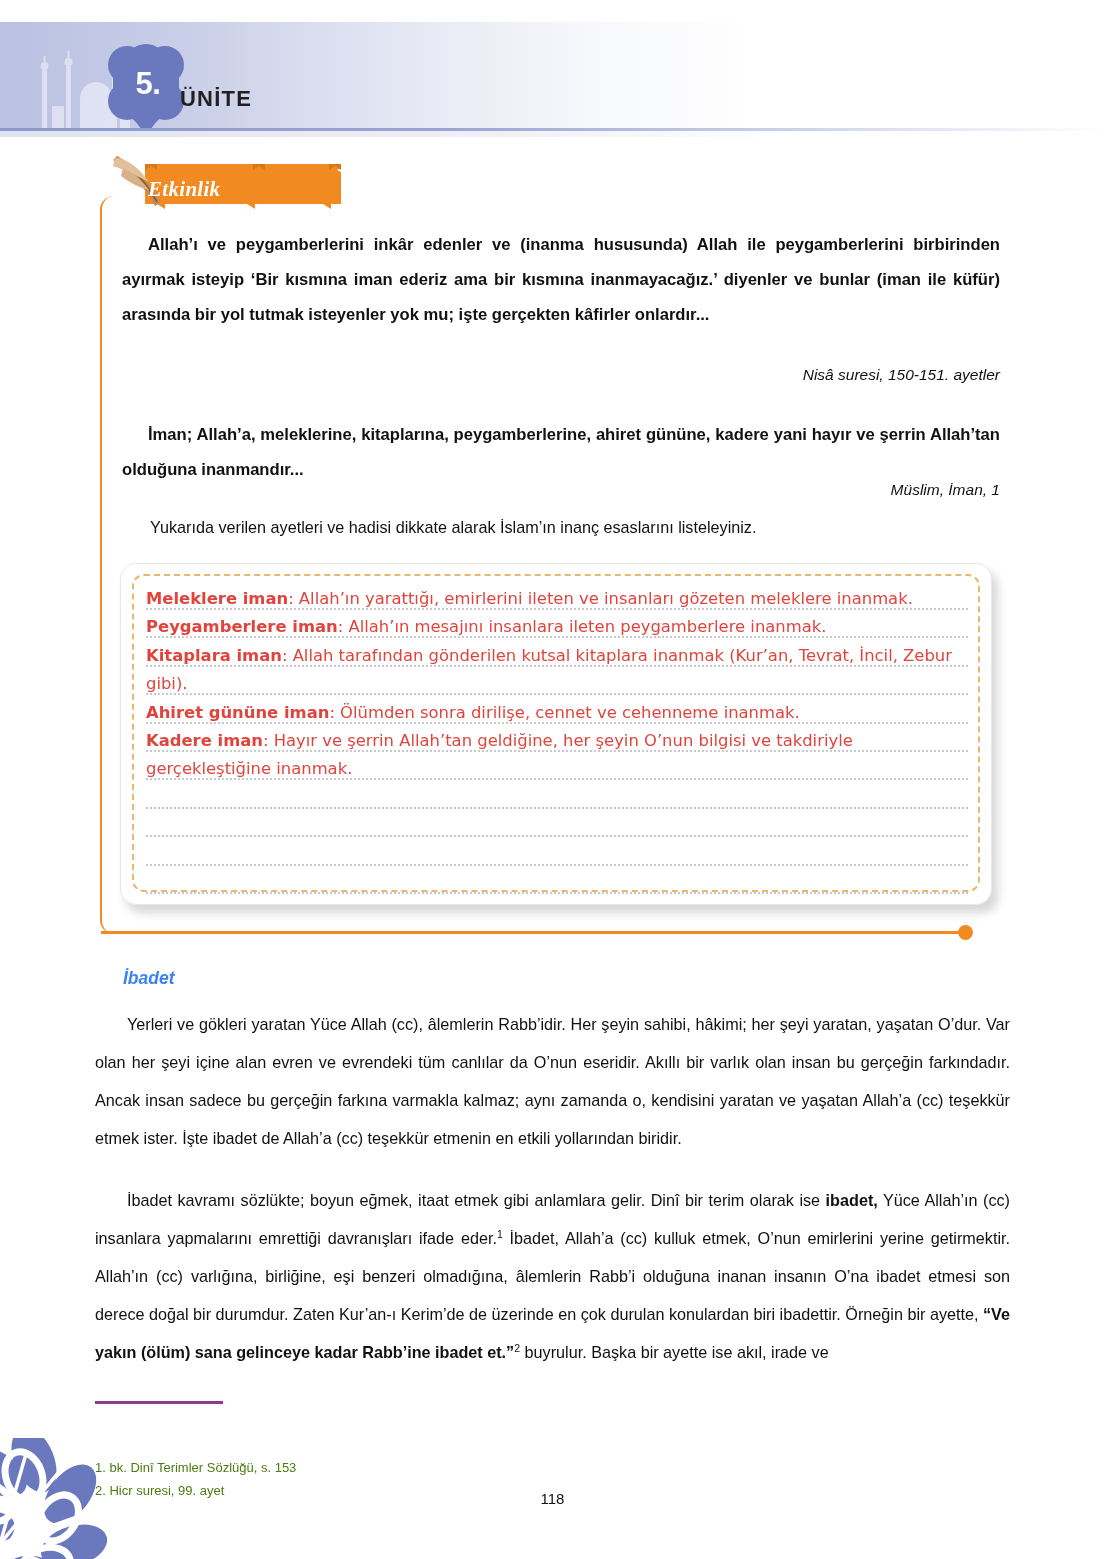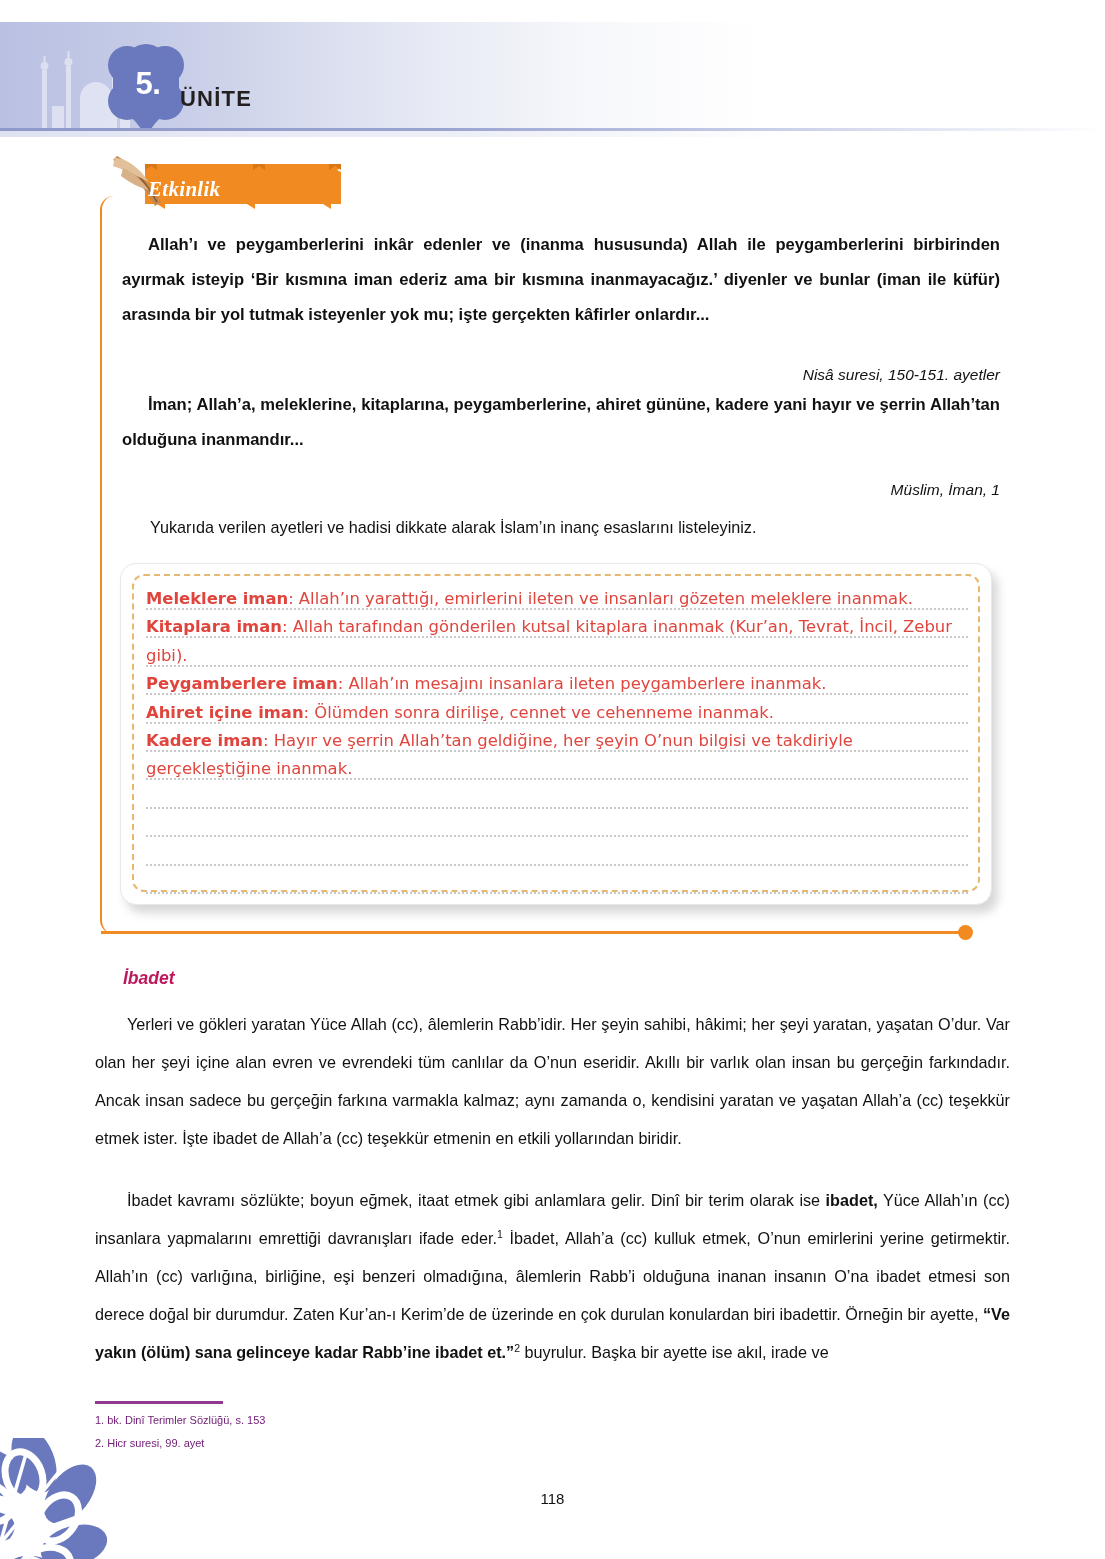--- a/index.html
+++ b/index.html
@@ -109,21 +109,21 @@
     left: 122px;
     width: 878px;
     font-size: 16.6px;
     font-weight: bold;
     line-height: 35px;
     color: #111111;
     text-align: justify;
     text-indent: 26px;
   }
   .verse-1 { top: 227px; }
-  .verse-2 { top: 387px; }
+  .verse-2 { top: 417px; }
   .source {
     position: absolute;
     width: 878px;
     left: 122px;
     text-align: right;
     font-size: 15.5px;
     font-style: italic;
     color: #111111;
     font-family: "Liberation Sans", sans-serif;
   }
@@ -189,21 +189,21 @@
   .answer-text .item { display: block; }
   .answer-text b { font-weight: bold; }
 
   
   .section-heading {
     position: absolute;
     left: 123px; top: 968px;
     font-size: 17.5px;
     font-weight: bold;
     font-style: italic;
-    color: #be185d;
+    color: #3b82f6;
     font-family: "Liberation Sans", sans-serif;
   }
   .body-par {
     position: absolute;
     left: 95px;
     width: 915px;
     font-size: 16.2px;
     line-height: 38px;
     color: #111111;
     text-align: justify;
@@ -216,24 +216,24 @@
 
   
   .footnote-rule {
     position: absolute;
     left: 95px; top: 1401px;
     width: 128px; height: 2.5px;
     background: #8e3b8e;
   }
   .footnotes {
     position: absolute;
-    left: 95px; top: 1409px;
-    font-size: 11px;
+    left: 95px; top: 1456px;
+    font-size: 13px;
     line-height: 23px;
-    color: #701a75;
+    color: #4d7c0f;
   }
   .footnotes span { display: block; }
 
   .page-number {
     position: absolute;
     left: 0; top: 1490px;
     width: 1105px;
     text-align: center;
     font-size: 15px;
     color: #111111;
@@ -319,23 +319,23 @@
     <div class="rule-line" style="top: 135.6px;"></div>
     <div class="rule-line" style="top: 164px;"></div>
     <div class="rule-line" style="top: 192.4px;"></div>
     <div class="rule-line" style="top: 220.8px;"></div>
     <div class="rule-line" style="top: 249.2px;"></div>
     <div class="rule-line" style="top: 277.6px;"></div>
     <div class="rule-line" style="top: 306px;"></div>
   </div>
 <div class="answer-text" id="answer-text">
     <span class="item"><b>Meleklere iman</b>: Allah’ın yarattığı, emirlerini ileten ve insanları gözeten meleklere inanmak.</span>
+    <span class="item"><b>Peygamberlere iman</b>: Allah’ın mesajını insanlara ileten peygamberlere inanmak.</span>
     <span class="item"><b>Kitaplara iman</b>: Allah tarafından gönderilen kutsal kitaplara inanmak (Kur’an, Tevrat, İncil, Zebur gibi).</span>
-    <span class="item"><b>Peygamberlere iman</b>: Allah’ın mesajını insanlara ileten peygamberlere inanmak.</span>
-    <span class="item"><b>Ahiret içine iman</b>: Ölümden sonra dirilişe, cennet ve cehenneme inanmak.</span>
+    <span class="item"><b>Ahiret gününe iman</b>: Ölümden sonra dirilişe, cennet ve cehenneme inanmak.</span>
     <span class="item"><b>Kadere iman</b>: Hayır ve şerrin Allah’tan geldiğine, her şeyin O’nun bilgisi ve takdiriyle gerçekleştiğine inanmak.</span>
   </div>
 
 <div class="section-heading">İbadet</div>
 <div class="body-par par-1">Yerleri ve gökleri yaratan Yüce Allah (cc), âlemlerin Rabb’idir. Her şeyin sahibi, hâkimi; her şeyi yaratan, yaşatan O’dur. Var olan her şeyi içine alan evren ve evrendeki tüm canlılar da O’nun eseridir. Akıllı bir varlık olan insan bu gerçeğin farkındadır. Ancak insan sadece bu gerçeğin farkına varmakla kalmaz; aynı zamanda o, kendisini yaratan ve yaşatan Allah’a (cc) teşekkür etmek ister. İşte ibadet de Allah’a (cc) teşekkür etmenin en etkili yollarından biridir.</div>
 <div class="body-par par-2" id="par2">İbadet kavramı sözlükte; boyun eğmek, itaat etmek gibi anlamlara gelir. Dinî bir terim olarak ise <b>ibadet,</b> Yüce Allah’ın (cc) insanlara yapmalarını emrettiği davranışları ifade eder.<sup>1</sup> İbadet, Allah’a (cc) kulluk etmek, O’nun emirlerini yerine getirmektir. Allah’ın (cc) varlığına, birliğine, eşi benzeri olmadığına, âlemlerin Rabb’i olduğuna inanan insanın O’na ibadet etmesi son derece doğal bir durumdur. Zaten Kur’an-ı Kerim’de de üzerinde en çok durulan konulardan biri ibadettir. Örneğin bir ayette, <b>“Ve yakın (ölüm) sana gelinceye kadar Rabb’ine ibadet et.”</b><sup>2</sup> buyrulur. Başka bir ayette ise akıl, irade ve</div>
 
 <div class="footnote-rule"></div>
 <div class="footnotes" id="footnotes">
     <span>1. bk. Dinî Terimler Sözlüğü, s. 153</span>

